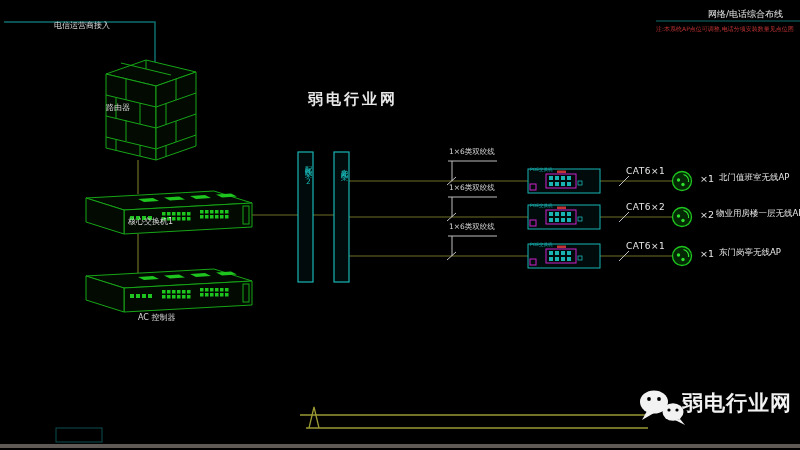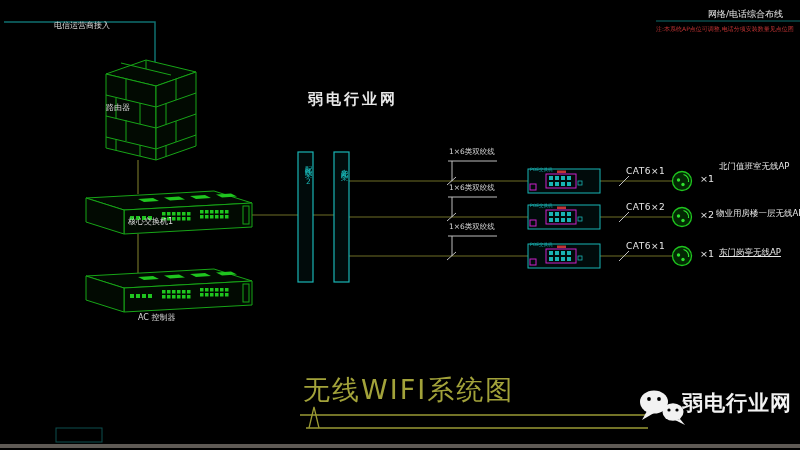--- a/index.html
+++ b/index.html
@@ -177,30 +177,29 @@
   <div class="lbl" style="left:128px;top:218px;">核心交换机1</div>
   <div class="lbl" style="left:138px;top:314px;">AC 控制器</div>
 
   <div class="vtext" style="left:298px;top:160px;">配线架×2</div>
   <div class="vtext" style="left:334px;top:163px;">光配架2</div>
 
   <div class="cab-lbl" style="top:147px;">1×6类双绞线</div>
   <div class="poe-lbl" style="top:168px;">POE交换机</div>
   <div class="cat-lbl" style="top:166px;">CAT6×1</div>
   <div class="cnt-lbl" style="top:173px;">×1</div>
-  <div class="ap-lbl" style="left:719px;top:161px;">北门值班室无线AP</div>
+  <div class="ap-lbl" style="left:719px;top:172px;">北门值班室无线AP</div>
 
   <div class="cab-lbl" style="top:183px;">1×6类双绞线</div>
   <div class="poe-lbl" style="top:204px;">POE交换机</div>
   <div class="cat-lbl" style="top:202px;">CAT6×2</div>
   <div class="cnt-lbl" style="top:209px;">×2</div>
   <div class="ap-lbl" style="left:716px;top:208px;">物业用房楼一层无线AP</div>
 
   <div class="cab-lbl" style="top:222px;">1×6类双绞线</div>
   <div class="poe-lbl" style="top:243px;">POE交换机</div>
   <div class="cat-lbl" style="top:241px;">CAT6×1</div>
   <div class="cnt-lbl" style="top:248px;">×1</div>
-  <div class="ap-lbl" style="left:719px;top:247px;text-decoration:underline;">东门岗亭无线AP</div>
-
-  <div class="diagram-title">无线WIFI系统图</div>
+  <div class="ap-lbl" style="left:719px;top:247px;">东门岗亭无线AP</div>
+
   <div class="brand">弱电行业网</div>
 
 </div>
 
 </body></html>

